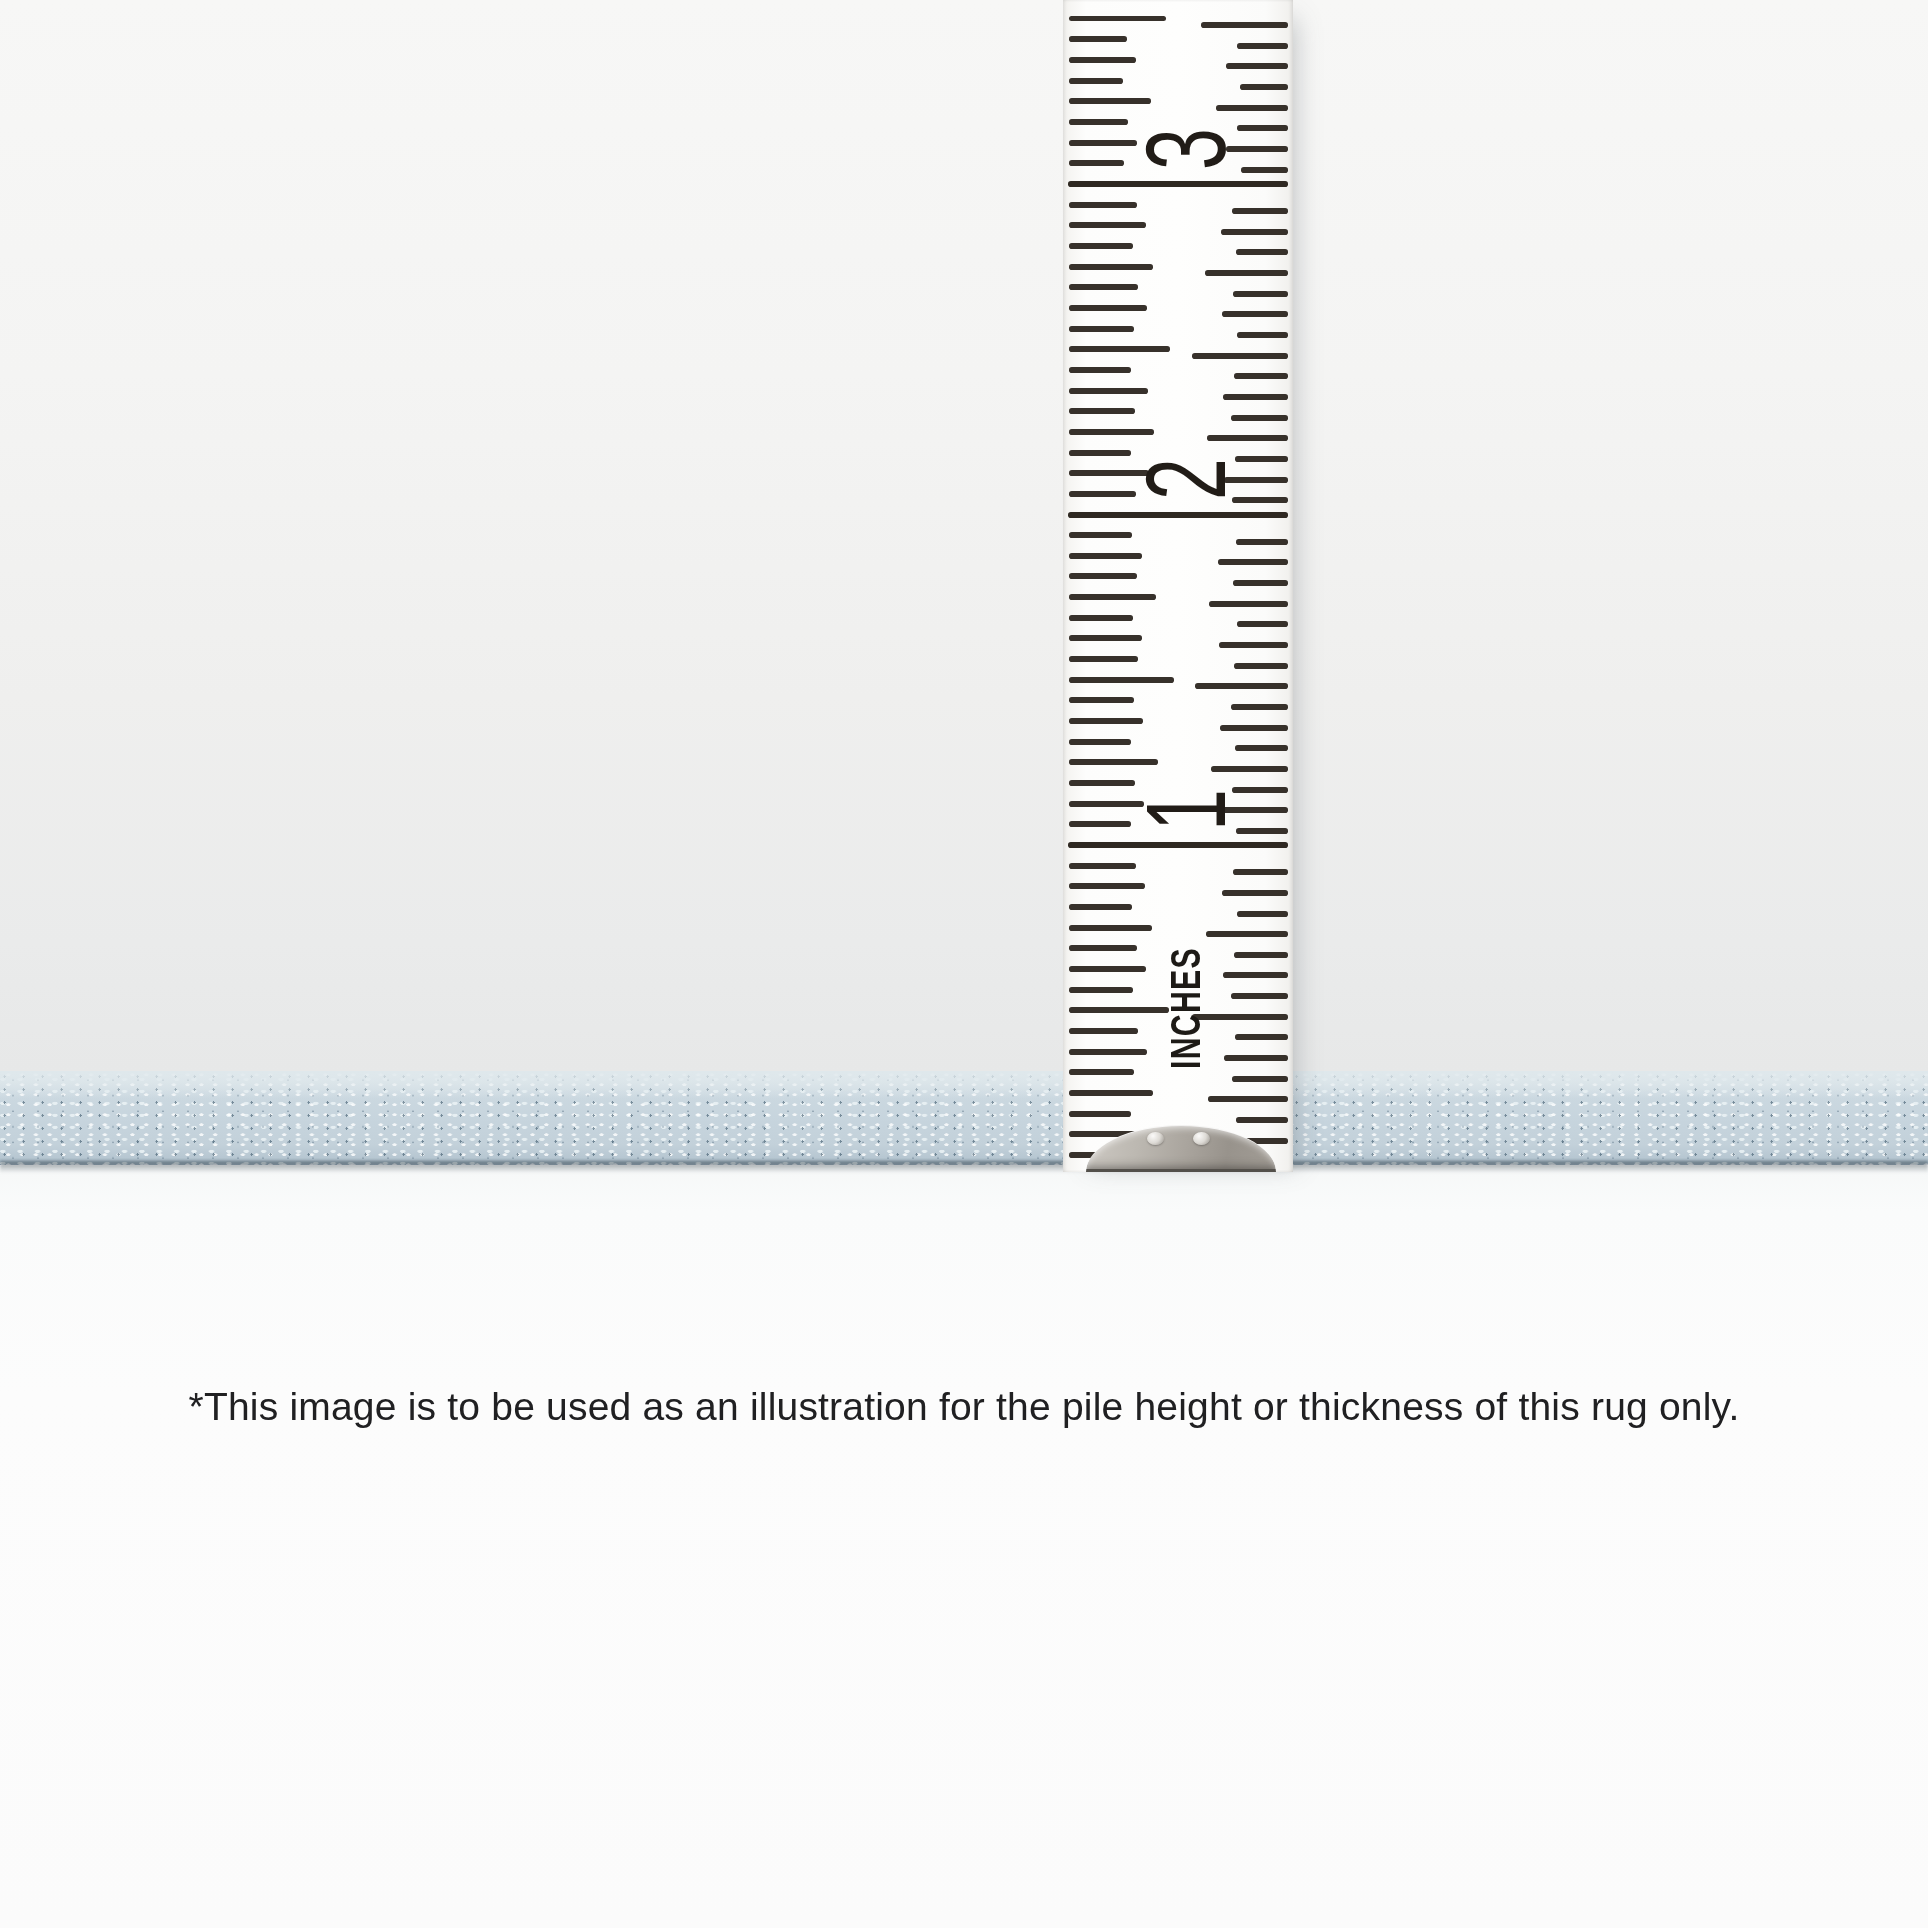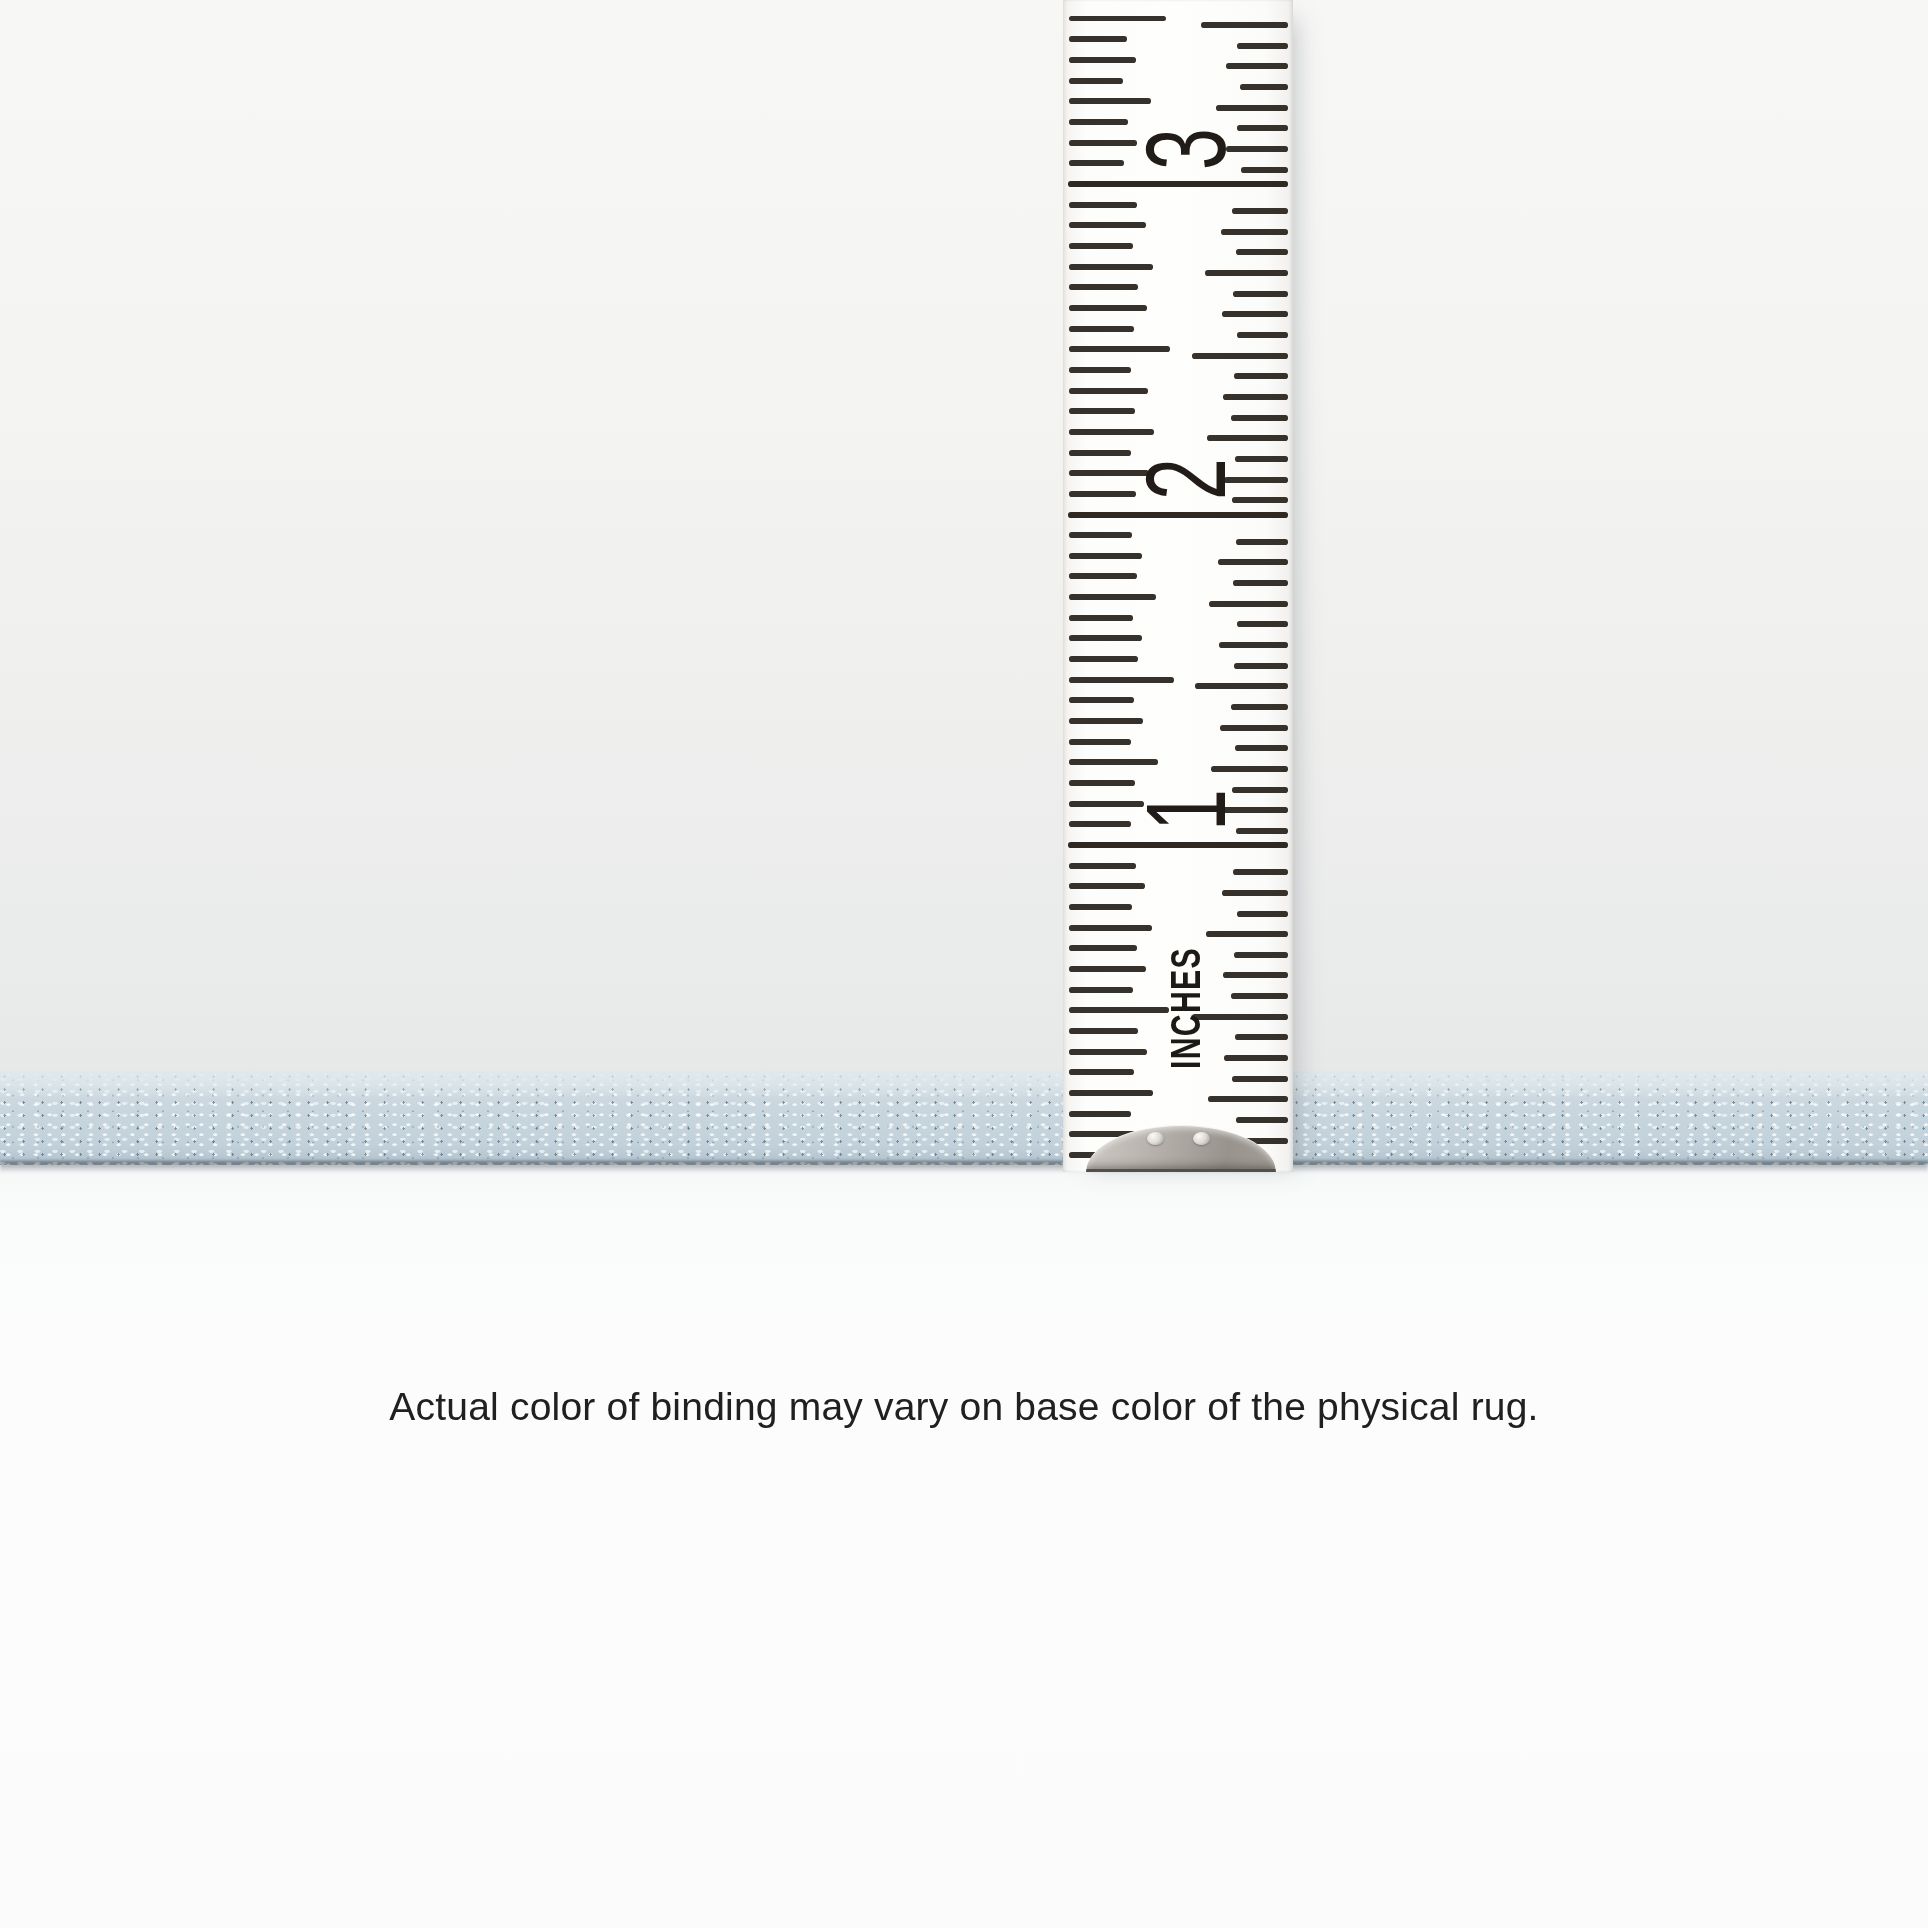--- a/index.html
+++ b/index.html
@@ -212,17 +212,17 @@
     <div class="end-cap">
       <div class="rivet r1"></div>
       <div class="rivet r2"></div>
     </div>
   <div class="inch-number" style="left: 123px; top: 149px;">3</div>
       <div class="inch-number" style="left: 123px; top: 479px;">2</div>
       <div class="inch-number" style="left: 123px; top: 810px;">1</div>
     </div>
 
   <div class="caption">
-    <div>Actual color of binding may vary on base color of the physical rug.</div>
+    <div>*This image is to be used as an illustration for the pile height or thickness of this rug only.</div>
   </div>
 
 </div>
 
 
 </body></html>

